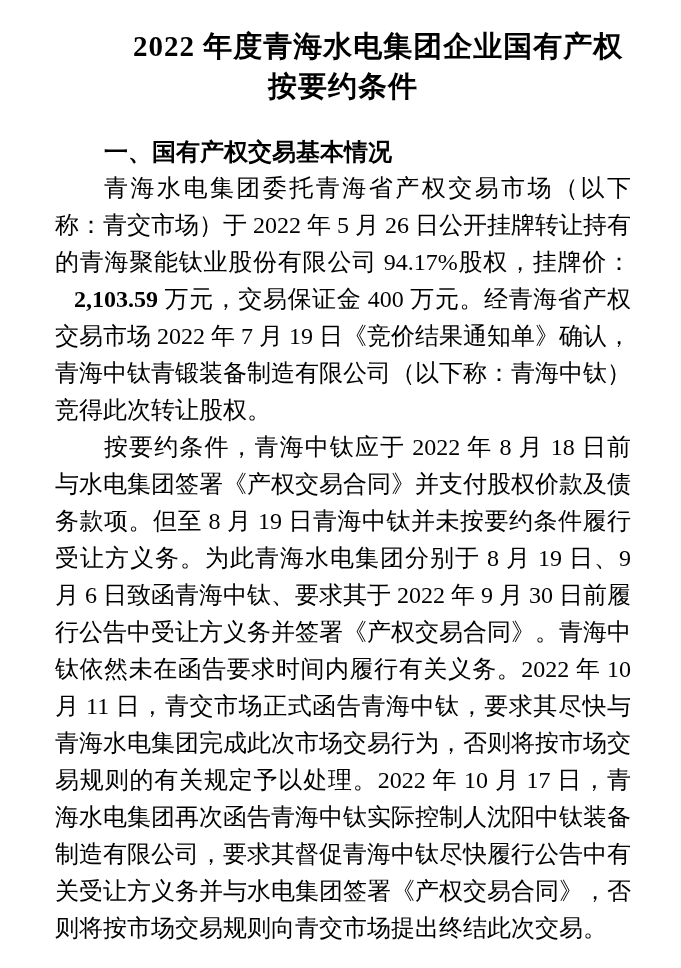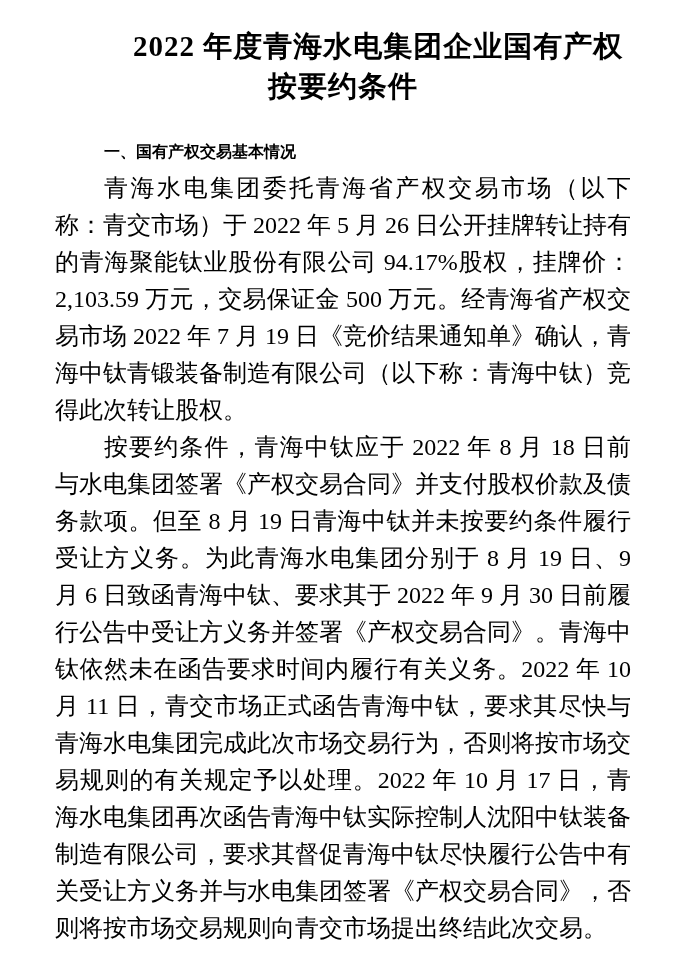--- a/index.html
+++ b/index.html
@@ -33,49 +33,50 @@
   .doc-title .line1 {
     padding-left: 70px; 
     white-space: nowrap;
   }
   
   .sec-heading {
     margin: 0;
     padding-left: 49px;
     font-family: "Liberation Sans", "DejaVu Sans", sans-serif;
     font-weight: 700;
-    font-size: 16px;
+    font-size: 24px;
     line-height: 37px;
   }
   .sec-heading.first {
     margin-top: 27px;
   }
   
   .body-para {
     margin: 0;
     font-family: "Liberation Serif", "DejaVu Serif", serif;
     font-size: 24px;
     line-height: 37px;
     text-align: justify;
     text-indent: 49px;
   }
   .price-bold {
-    font-weight: 400;
+    font-weight: 700;
+    margin-left: 19px;
   }
 </style>
 </head>
 <body>
 
 <div class="page">
 
   <h1 class="doc-title">
     <div class="line1">2022 年度青海水电集团企业国有产权</div>
     <div class="line2">按要约条件</div>
   </h1>
 
   <div class="sec-heading first">一、国有产权交易基本情况</div>
 
-  <p class="body-para"><span>青海水电集团委托青海省产权交易市场（以下称：青交市场）于 2022 年 5 月 26 日公开挂牌转让持有的青海聚能钛业股份有限公司 94.17%股权，挂牌价：</span><span class="price-bold">2,103.59</span><span> 万元，交易保证金 500 万元。经青海省产权交易市场 2022 年 7 月 19 日《竞价结果通知单》确认，青海中钛青锻装备制造有限公司（以下称：青海中钛）竞得此次转让股权。</span></p>
+  <p class="body-para"><span>青海水电集团委托青海省产权交易市场（以下称：青交市场）于 2022 年 5 月 26 日公开挂牌转让持有的青海聚能钛业股份有限公司 94.17%股权，挂牌价：</span><span class="price-bold">2,103.59</span><span> 万元，交易保证金 400 万元。经青海省产权交易市场 2022 年 7 月 19 日《竞价结果通知单》确认，青海中钛青锻装备制造有限公司（以下称：青海中钛）竞得此次转让股权。</span></p>
 
 
   <p class="body-para">按要约条件，青海中钛应于 2022 年 8 月 18 日前与水电集团签署《产权交易合同》并支付股权价款及债务款项。但至 8 月 19 日青海中钛并未按要约条件履行受让方义务。为此青海水电集团分别于 8 月 19 日、9 月 6 日致函青海中钛、要求其于 2022 年 9 月 30 日前履行公告中受让方义务并签署《产权交易合同》。青海中钛依然未在函告要求时间内履行有关义务。2022 年 10 月 11 日，青交市场正式函告青海中钛，要求其尽快与青海水电集团完成此次市场交易行为，否则将按市场交易规则的有关规定予以处理。2022 年 10 月 17 日，青海水电集团再次函告青海中钛实际控制人沈阳中钛装备制造有限公司，要求其督促青海中钛尽快履行公告中有关受让方义务并与水电集团签署《产权交易合同》，否则将按市场交易规则向青交市场提出终结此次交易。</p>
 
 </div>
 
 </body></html>

